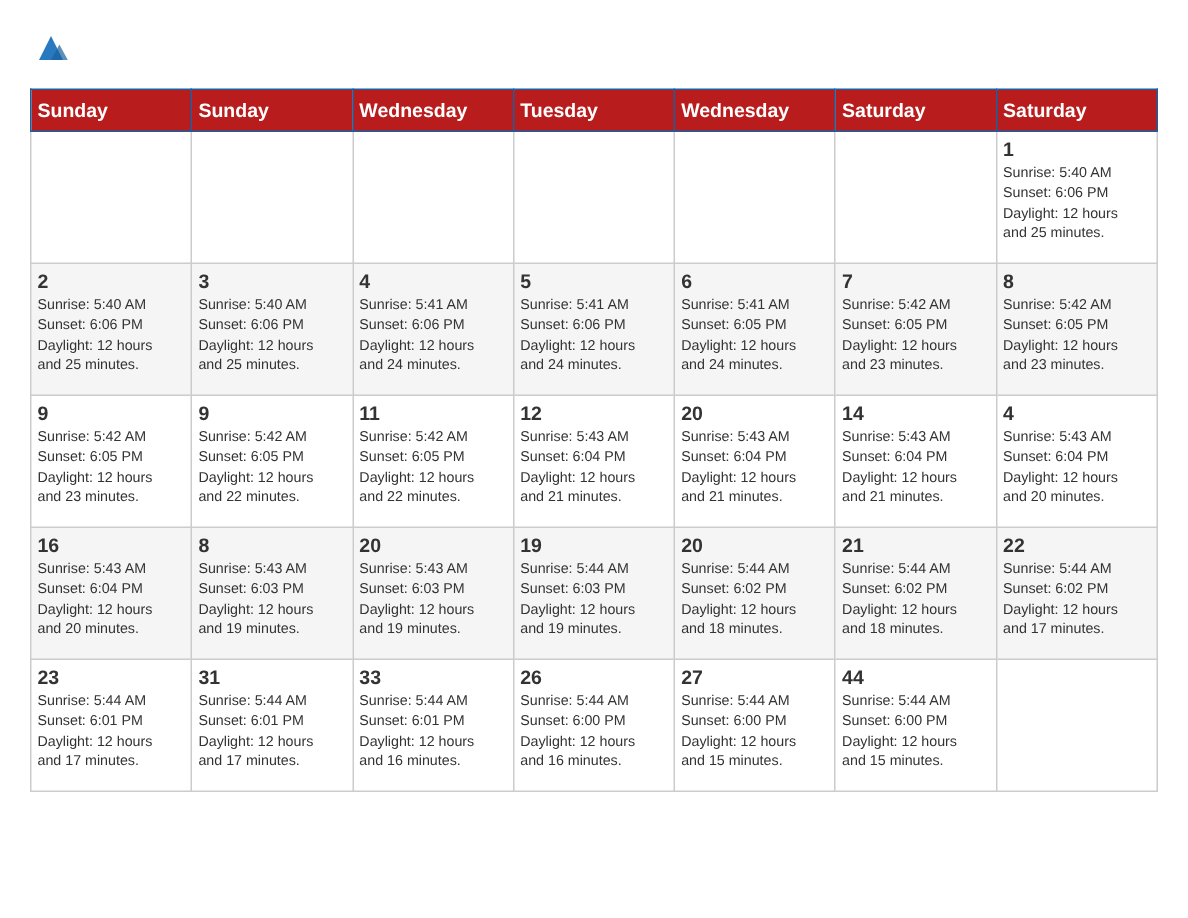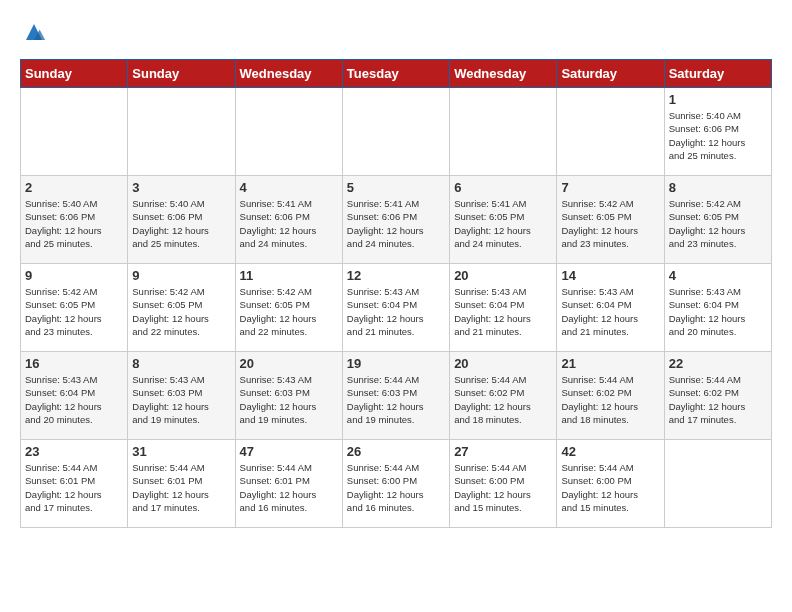--- a/index.html
+++ b/index.html
@@ -304,42 +304,42 @@
 and 17 minutes.</div>
         </td>
         <td>
           <span class="day-number">31</span>
           <div class="day-info" style="white-space: pre-line;">Sunrise: 5:44 AM
 Sunset: 6:01 PM
 Daylight: 12 hours
 and 17 minutes.</div>
         </td>
         <td>
-          <span class="day-number">47</span>
+          <span class="day-number">33</span>
           <div class="day-info" style="white-space: pre-line;">Sunrise: 5:44 AM
 Sunset: 6:01 PM
 Daylight: 12 hours
 and 16 minutes.</div>
         </td>
         <td>
           <span class="day-number">26</span>
           <div class="day-info" style="white-space: pre-line;">Sunrise: 5:44 AM
 Sunset: 6:00 PM
 Daylight: 12 hours
 and 16 minutes.</div>
         </td>
         <td>
           <span class="day-number">27</span>
           <div class="day-info" style="white-space: pre-line;">Sunrise: 5:44 AM
 Sunset: 6:00 PM
 Daylight: 12 hours
 and 15 minutes.</div>
         </td>
         <td>
-          <span class="day-number">42</span>
+          <span class="day-number">44</span>
           <div class="day-info" style="white-space: pre-line;">Sunrise: 5:44 AM
 Sunset: 6:00 PM
 Daylight: 12 hours
 and 15 minutes.</div>
         </td>
         <td class="empty-cell"></td>
       </tr>
     </tbody>
 </table>
 

